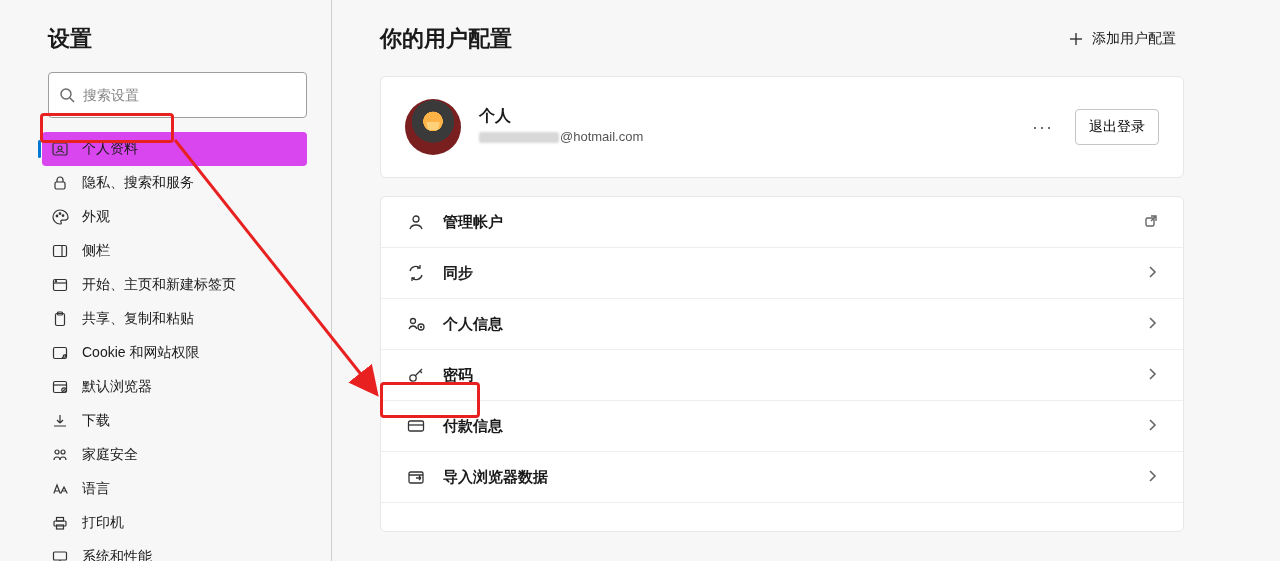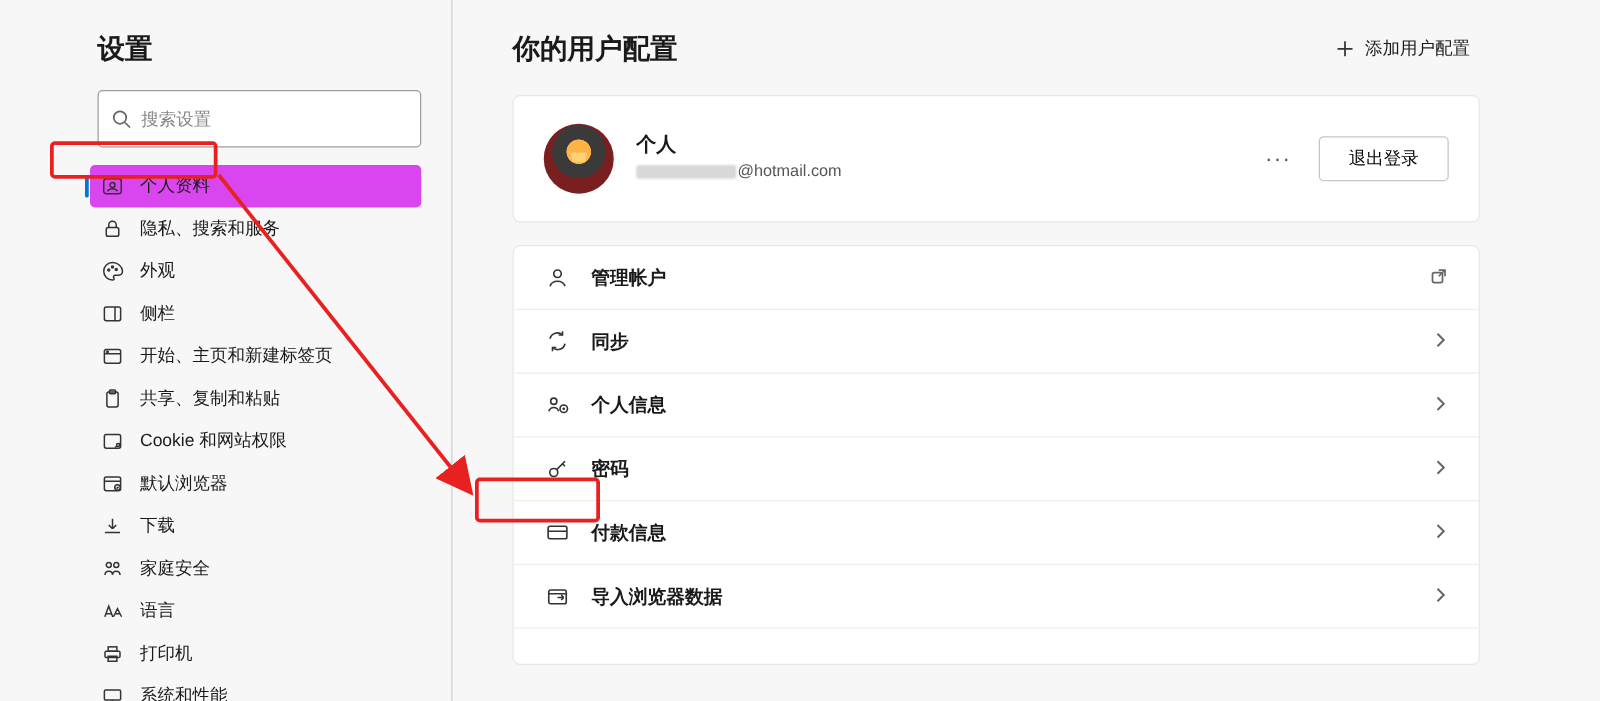--- a/index.html
+++ b/index.html
@@ -15,21 +15,20 @@
 }
 .layout { display: flex; height: 100%; }
 
 
 .sidebar {
   width: 332px;
   background: #f7f7f7;
   border-right: 1px solid #d0d0d0;
   padding: 24px 24px 0 48px;
   overflow: hidden;
-  margin-left: 30px;
 }
 .settings-title {
   font-size: 22px;
   font-weight: 600;
   margin-bottom: 18px;
 }
 .search-box {
   display: flex;
   align-items: center;
   border: 1px solid #9e9e9e;
@@ -130,21 +129,21 @@
   display: flex; align-items: center; gap: 5px;
   font-size: 12px; color: #0a7c2e;
 }
 .sync-status svg { }
 .profile-actions { display: flex; align-items: center; gap: 16px; }
 .more-btn { font-size: 18px; letter-spacing: 1px; cursor: pointer; padding: 4px 6px; color:#555;}
 .signout-btn {
   border: 1px solid #c5c5c5;
   background: #fff;
   border-radius: 4px;
-  padding: 8px 23px;
+  padding: 8px 13px;
   font-size: 14px;
   cursor: pointer;
 }
 
 
 .rows {
   background: #fff;
   border: 1px solid #e7e7e7;
   border-radius: 6px;
   overflow: hidden;

